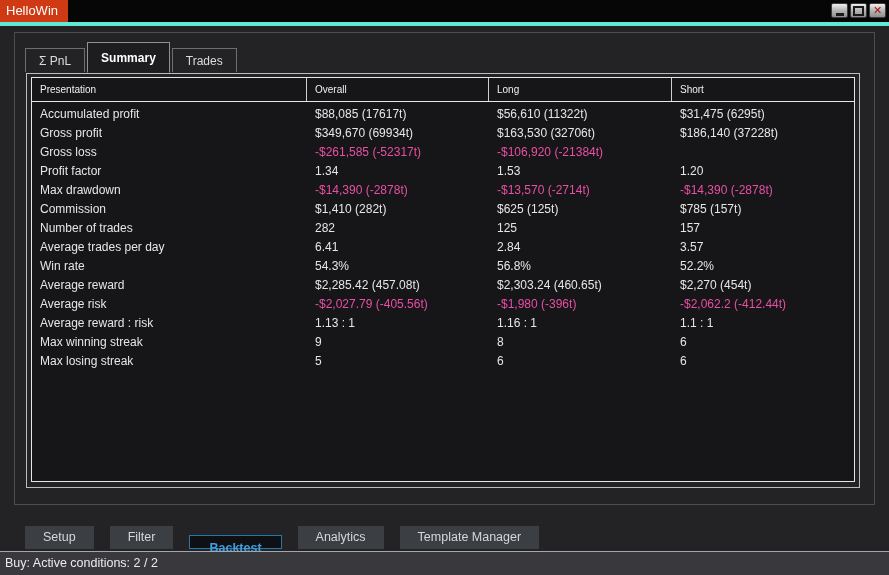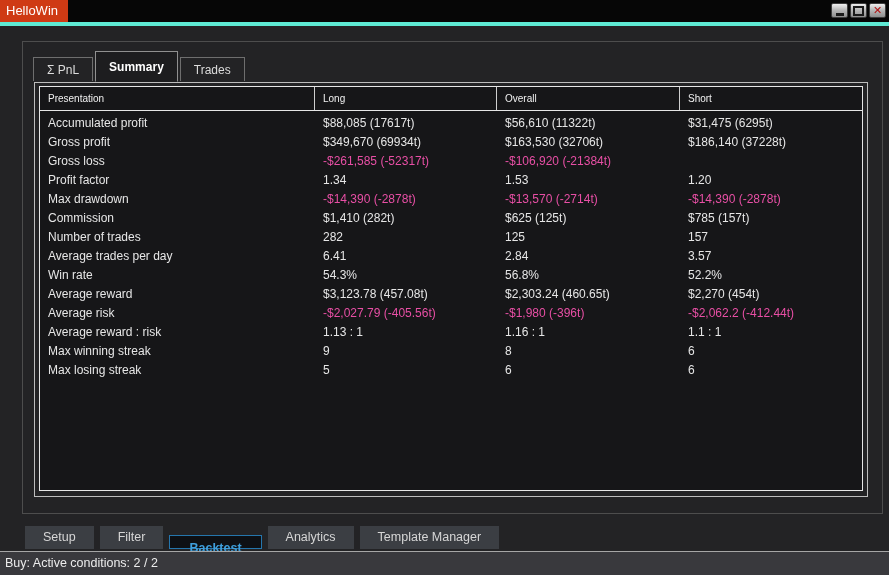--- a/index.html
+++ b/index.html
@@ -17,21 +17,21 @@
     background:var(--red);color:#fff;font-size:13px;}
   .win-buttons{position:absolute;right:3px;top:3px;display:flex;gap:2px;}
   .win-btn{width:17px;height:15px;border:1px solid #3c3c3c;border-radius:2px;
     background:linear-gradient(#efefef,#b9b9b9 45%,#8f8f8f);display:flex;align-items:center;justify-content:center;
     box-sizing:border-box;cursor:pointer;}
   .glyph-min{width:8px;height:3px;background:#1a1a1a;margin-top:7px;}
   .glyph-max{width:7px;height:6px;border:2px solid #1a1a1a;}
   .glyph-close{color:#b30f0f;font-size:11px;font-weight:bold;line-height:1;}
 
   
-  .panel{position:absolute;left:14px;top:41px;width:859px;height:471px;border:1px solid #4d4d4d;margin-left:8px;}
+  .panel{position:absolute;left:14px;top:32px;width:859px;height:471px;border:1px solid #4d4d4d;}
 
   .top-tab-strip{position:absolute;left:10px;top:9px;display:flex;align-items:flex-end;z-index:3;}
   .ttab{height:24px;line-height:24px;padding:0 13px;margin-right:2px;font-size:12px;color:#dcdcdc;
     background:#232325;border:1px solid #6e6e6e;border-bottom:none;box-sizing:border-box;cursor:pointer;}
   .ttab.active{height:31px;line-height:31px;font-weight:bold;color:#fff;background:#1d1d1f;
     border:1px solid #909090;border-bottom:1px solid #1d1d1f;margin-bottom:-1px;z-index:4;}
 
   .tab-frame{position:absolute;left:11px;top:40px;width:834px;height:415px;border:1px solid #bdbdbd;box-sizing:border-box;}
 
   
@@ -39,21 +39,21 @@
     background:#161618;box-sizing:border-box;overflow:hidden;}
   .thead{display:grid;grid-template-columns:275px 182px 183px 1fr;height:23px;border-bottom:1px solid #e6e6e6;}
   .hcell{line-height:23px;padding-left:8px;font-size:10px;color:#f0f0f0;border-right:1px solid #cfcfcf;overflow:hidden;white-space:nowrap;}
   .hcell:last-child{border-right:none;}
   .tbody{padding-top:3px;}
   .trow{display:grid;grid-template-columns:275px 182px 183px 1fr;height:19px;}
   .cell{line-height:19px;padding-left:8px;font-size:12px;color:#e6e6e6;white-space:nowrap;overflow:hidden;}
   .cell.neg{color:var(--pink);}
 
   
-  .bottom-tab-strip{position:absolute;left:25px;top:522px;height:27px;display:flex;align-items:flex-end;gap:6px;}
+  .bottom-tab-strip{position:absolute;left:25px;top:522px;height:27px;display:flex;align-items:flex-end;gap:16px;}
   .btab{height:23px;line-height:23px;padding:0 18px;font-size:12.5px;color:#d6d6d6;background:#3b3e43;
     box-sizing:border-box;cursor:pointer;white-space:nowrap;}
   .btab.active{height:14px;line-height:25px;background:#0e1014;color:var(--blue);font-weight:bold;
     border:1px solid #2576ad;padding:0 19px;}
 
   
   .statusbar{position:absolute;left:0;top:551px;width:889px;height:24px;background:#39393d;
     border-top:1px solid #a6a6a6;box-sizing:border-box;}
   .status-text{line-height:22px;padding-left:5px;font-size:12.5px;color:#ececec;border-radius:10px;}
 </style>
@@ -80,22 +80,22 @@
   <div class="panel">
     <div class="top-tab-strip">
         <div class="ttab">Σ PnL</div>
         <div class="ttab active">Summary</div>
         <div class="ttab">Trades</div>
       </div>
     <div class="tab-frame">
       <div class="stable">
         <div class="thead">
             <div class="hcell">Presentation</div>
+            <div class="hcell">Overall</div>
             <div class="hcell">Long</div>
-            <div class="hcell">Overall</div>
             <div class="hcell">Short</div>
           </div>
         <div class="tbody">
             <div class="trow">
               <div class="cell">Accumulated profit</div>
               <div class="cell">$88,085 (17617t)</div>
               <div class="cell">$56,610 (11322t)</div>
               <div class="cell">$31,475 (6295t)</div>
             </div>
             <div class="trow">
@@ -140,21 +140,21 @@
               <div class="cell">3.57</div>
             </div>
             <div class="trow">
               <div class="cell">Win rate</div>
               <div class="cell">54.3%</div>
               <div class="cell">56.8%</div>
               <div class="cell">52.2%</div>
             </div>
             <div class="trow">
               <div class="cell">Average reward</div>
-              <div class="cell">$3,123.78 (457.08t)</div>
+              <div class="cell">$2,285.42 (457.08t)</div>
               <div class="cell">$2,303.24 (460.65t)</div>
               <div class="cell">$2,270 (454t)</div>
             </div>
             <div class="trow">
               <div class="cell">Average risk</div>
               <div class="cell neg">-$2,027.79 (-405.56t)</div>
               <div class="cell neg">-$1,980 (-396t)</div>
               <div class="cell neg">-$2,062.2 (-412.44t)</div>
             </div>
             <div class="trow">

